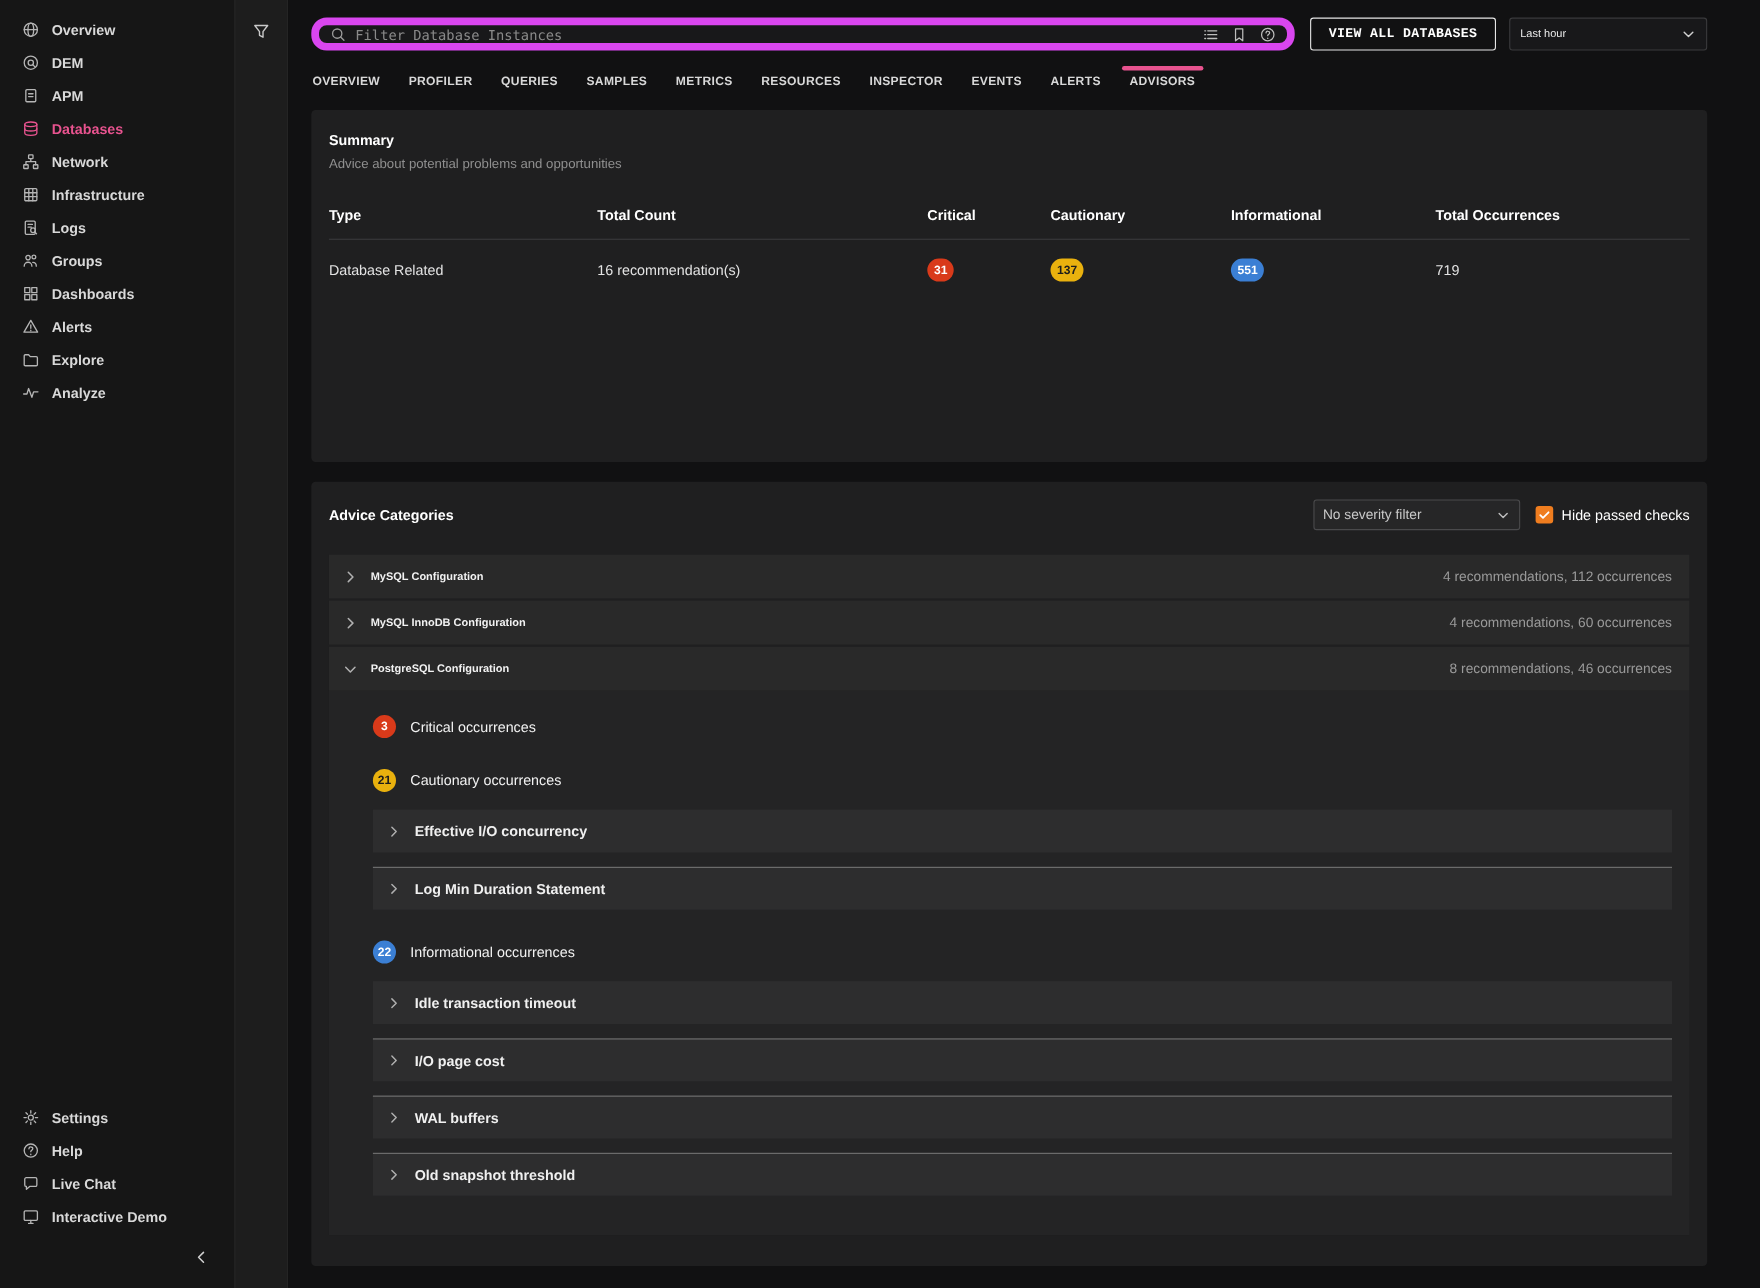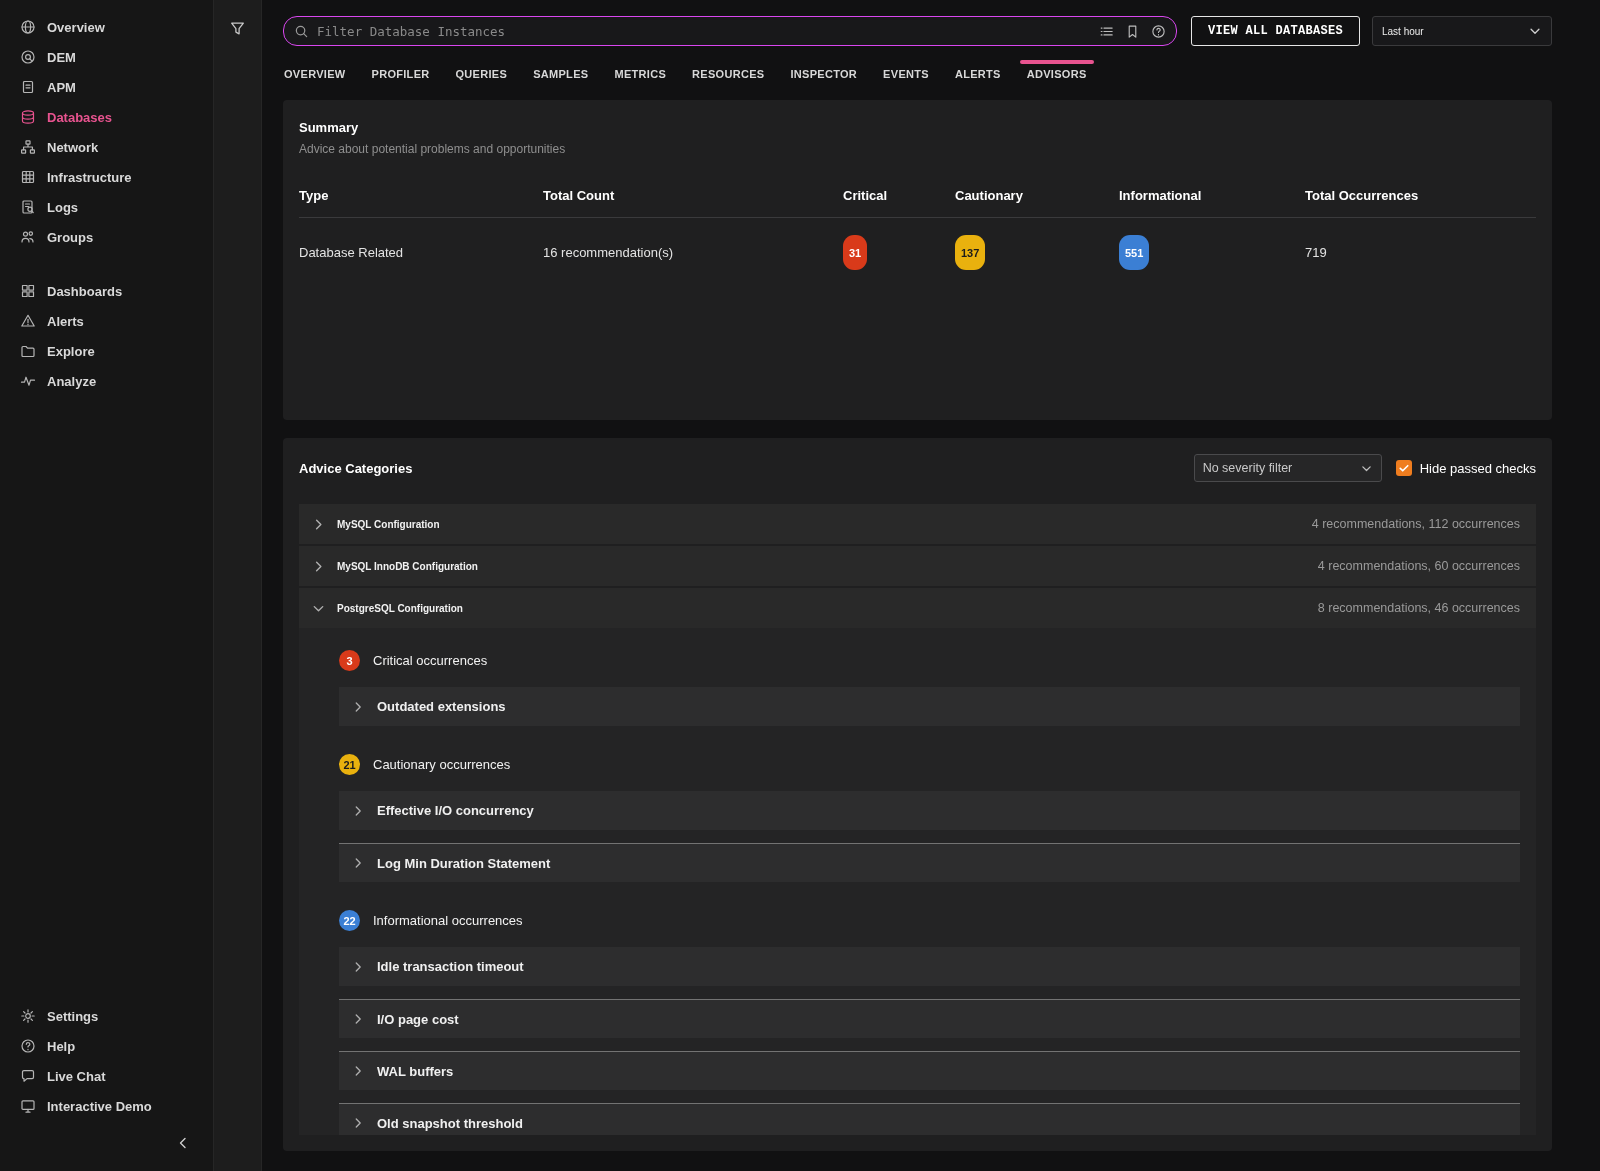--- a/index.html
+++ b/index.html
@@ -10,36 +10,36 @@
   html,body{width:1600px;height:1171px;overflow:hidden;}
   body{
     font-family:"Liberation Sans",sans-serif;
     background:#101010;color:#e6e6e6;display:flex;font-size:13px;
   }
   svg.ic{display:block;flex:none;}
 
   
   .sidebar{width:213px;background:#161616;display:flex;flex-direction:column;padding-top:12px;flex:none;}
   .side-group{display:flex;flex-direction:column;}
-  .side-group.gap{margin-top:24px;}
+  .side-group.gap{}
   .side-item{display:flex;align-items:center;gap:11px;padding:7px 20px;color:#d9d9d9;font-weight:700;font-size:13px;cursor:pointer;}
   .side-item .icw{color:#b5b5b5;display:flex;}
   .side-item.active{color:var(--accent);}
   .side-item.active .icw{color:var(--accent);}
   .side-footer{margin-top:auto;display:flex;flex-direction:column;padding-bottom:4px;}
   .collapse-row{display:flex;justify-content:flex-end;padding:14px 22px 16px;color:#cfcfcf;cursor:pointer;}
 
   
   .filtercol{width:49px;background:#1d1d1d;border-left:1px solid #262626;border-right:1px solid #262626;display:flex;flex-direction:column;align-items:center;padding-top:20px;flex:none;}
   .funnel-btn{color:#c9c9c9;cursor:pointer;}
 
   
   .main{flex:1;display:flex;flex-direction:column;background:#111112;min-width:0;}
   .topbar{display:flex;align-items:center;gap:12px;padding:16px 48px 0 21px;}
-  .search{flex:1;height:30px;background:#18181a;border:1px solid #d946ef;border-radius:14px;display:flex;align-items:center;padding:0 10px;gap:8px;}
+  .search{flex:1;height:30px;background:#18181a;border:7px solid #d946ef;border-radius:14px;display:flex;align-items:center;padding:0 10px;gap:8px;}
   .search .mag{color:#9a9a9a;}
   .search input{flex:1;background:transparent;border:none;outline:none;color:#ddd;font-family:"DejaVu Sans Mono",monospace;font-size:12.5px;}
   .search input::placeholder{color:#8a8a8a;}
   .search-icons{display:flex;align-items:center;gap:11px;color:#bdbdbd;}
   .search-icons .sic{cursor:pointer;display:flex;}
   .btn-viewall{height:30px;padding:0 16px;margin-left:2px;background:transparent;border:1px solid #e6e6e6;border-radius:3px;color:#fff;font-weight:700;font-size:12px;letter-spacing:.3px;font-family:Liberation Mono, monospace;cursor:pointer;white-space:nowrap;}
   .time-select{width:180px;height:30px;background:#18181a;border:1px solid #3a3a3c;border-radius:3px;display:flex;align-items:center;justify-content:space-between;padding:0 9px;color:#ececec;font-size:10px;cursor:pointer;flex:none;}
   .time-select .chv{color:#cfcfcf;}
 
   .tabs{display:flex;gap:24px;padding:8px 0 0 21px;margin-top:6px;}
@@ -50,21 +50,21 @@
 
   .card{background:#1f1f20;border-radius:4px;}
   .summary-card{height:320px;padding:20px 16px 16px;flex:none;}
   .card-title{font-size:13px;font-weight:700;color:#fff;}
   .card-sub{font-size:12px;color:#8f8f8f;margin-top:7px;}
 
   .tgrid{display:grid;grid-template-columns:244px 300px 112px 164px 186px 1fr;align-items:center;}
   .t-head{margin-top:22px;padding:10px 0 14px;border-bottom:1px solid #3a3a3c;font-weight:700;color:#fff;font-size:13px;}
   .t-row{padding:17px 0;color:#e3e3e3;font-size:13px;}
 
-  .badge{display:inline-flex;align-items:center;justify-content:center;min-width:21px;height:35px;padding:0 6px;border-radius:11px;font-size:11px;font-weight:700;color:#fff;}
+  .badge{display:inline-flex;align-items:center;justify-content:center;min-width:21px;height:21px;padding:0 6px;border-radius:11px;font-size:11px;font-weight:700;color:#fff;}
   .badge.critical{background:var(--critical);}
   .badge.cautionary{background:var(--cautionary);color:#1c1c1c;}
   .badge.informational{background:var(--informational);}
 
   .advice-card{flex:1;min-height:0;padding:16px;display:flex;flex-direction:column;overflow:hidden;}
   .advice-head{display:flex;align-items:center;gap:27px;}
   .advice-controls{margin-left:auto;display:flex;align-items:center;gap:14px;}
   .sev-select{width:188px;height:28px;background:#262627;border:1px solid #4a4a4c;border-radius:3px;display:flex;align-items:center;justify-content:space-between;padding:0 8px;color:#c9c9c9;font-size:12.5px;cursor:pointer;}
   .sev-select .chv{color:#bdbdbd;}
   .chk-wrap{display:flex;align-items:center;gap:8px;color:#fff;font-size:13px;cursor:pointer;}
@@ -482,30 +482,20 @@
             </span>
           <span class="cat-label">PostgreSQL Configuration</span>
           <span class="cat-summary">8 recommendations, 46 occurrences</span>
         </div>
 
         <div class="expand-panel">
 
           <div class="grp-head">
             <span class="grp-badge critical">3</span>
             <span class="grp-label">Critical occurrences</span>
-          </div>
-          <div class="adv-group">
-            <div class="adv-item">
-              <span class="chv">
-                  <svg class="ic" width="14" height="14" viewBox="0 0 16 16" fill="none" stroke="currentColor" stroke-width="1.5" stroke-linecap="round" stroke-linejoin="round">
-                    <use href="#i-chev-right"></use>
-                  </svg>
-                </span>
-              <span class="adv-label">Outdated extensions</span>
-            </div>
           </div>
 
           <div class="grp-head">
             <span class="grp-badge cautionary">21</span>
             <span class="grp-label">Cautionary occurrences</span>
           </div>
           <div class="adv-group">
             <div class="adv-item">
               <span class="chv">
                   <svg class="ic" width="14" height="14" viewBox="0 0 16 16" fill="none" stroke="currentColor" stroke-width="1.5" stroke-linecap="round" stroke-linejoin="round">

